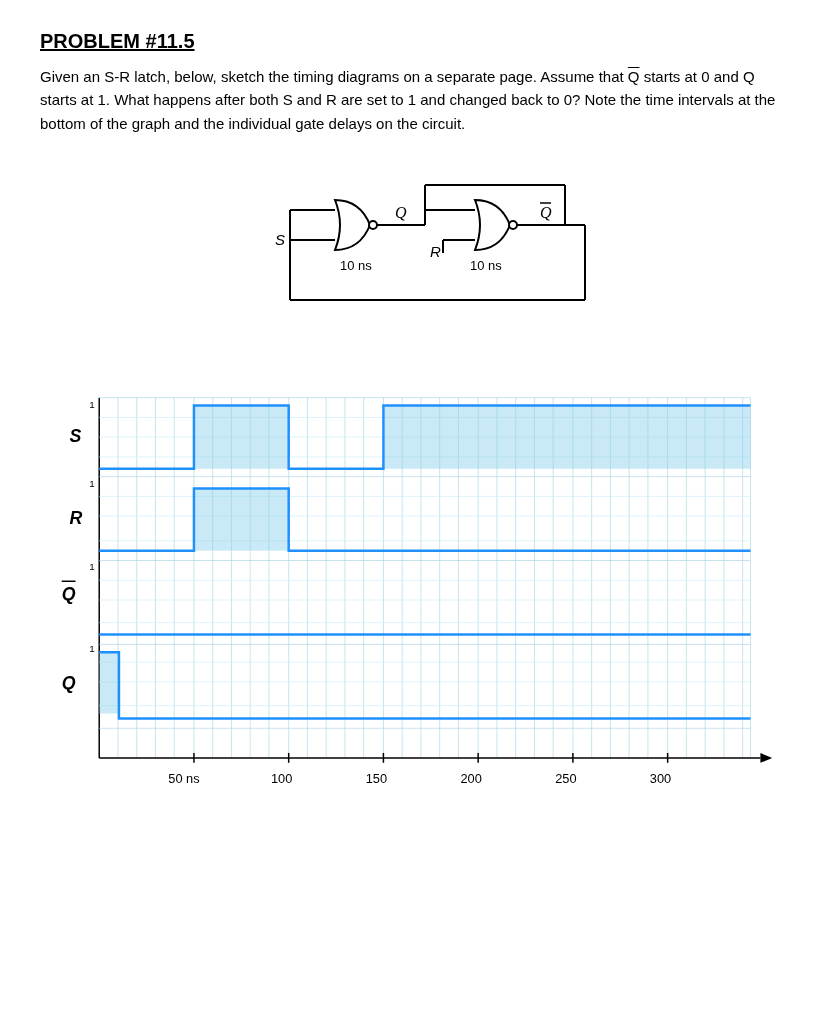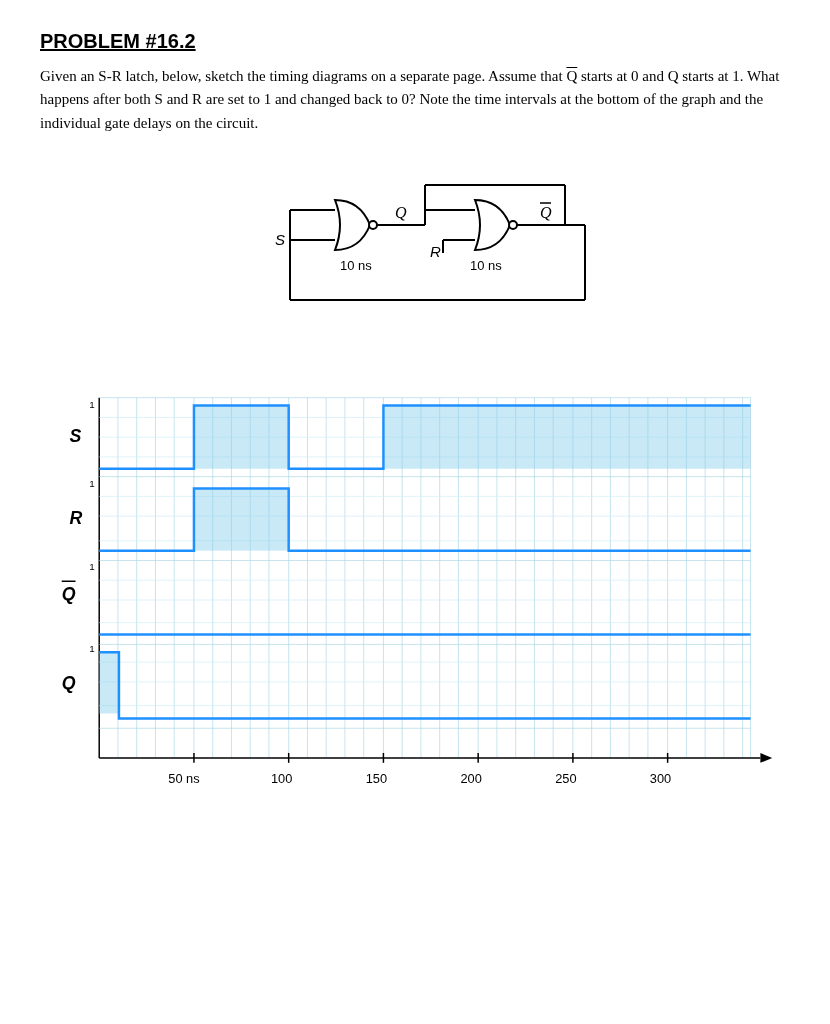--- a/index.html
+++ b/index.html
@@ -18,21 +18,21 @@
       font-weight: bold;
       text-decoration: underline;
       margin-bottom: 12px;
       font-family: Arial, sans-serif;
     }
 
     .problem-text {
       font-size: 15px;
       line-height: 1.55;
       margin-bottom: 20px;
-      font-family: Liberation Serif, serif;
+      font-family: Liberation Sans, sans-serif;
     }
 
     .overline {
       text-decoration: overline;
     }
 
     
     .circuit-container {
       display: flex;
       justify-content: center;
@@ -67,21 +67,21 @@
     }
 
     .signal-fill {
       fill: rgba(135, 206, 235, 0.45);
       stroke: none;
     }
   </style>
 </head>
 <body>
 
-<h1 class="problem-title">PROBLEM #16.2</h1>
+<h1 class="problem-title">PROBLEM #11.5</h1>
 
 <p class="problem-text">
   Given an S-R latch, below, sketch the timing diagrams on a
   separate page. Assume that <span class="overline">Q</span> starts at 0 and Q starts at 1.
   What happens after both S and R are set to 1 and changed
   back to 0? Note the time intervals at the bottom of the graph
   and the individual gate delays on the circuit.
 </p>
 
 <div class="circuit-container">

